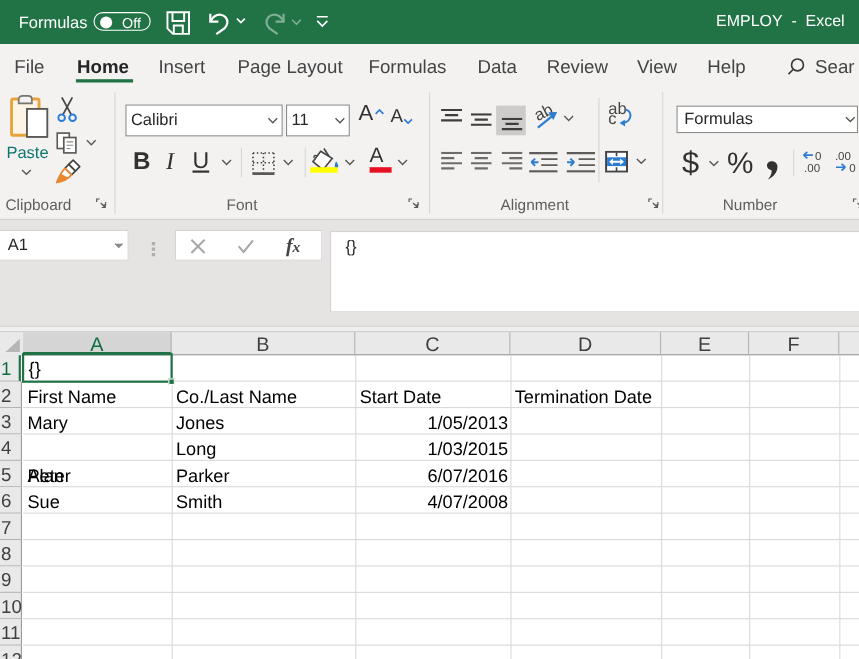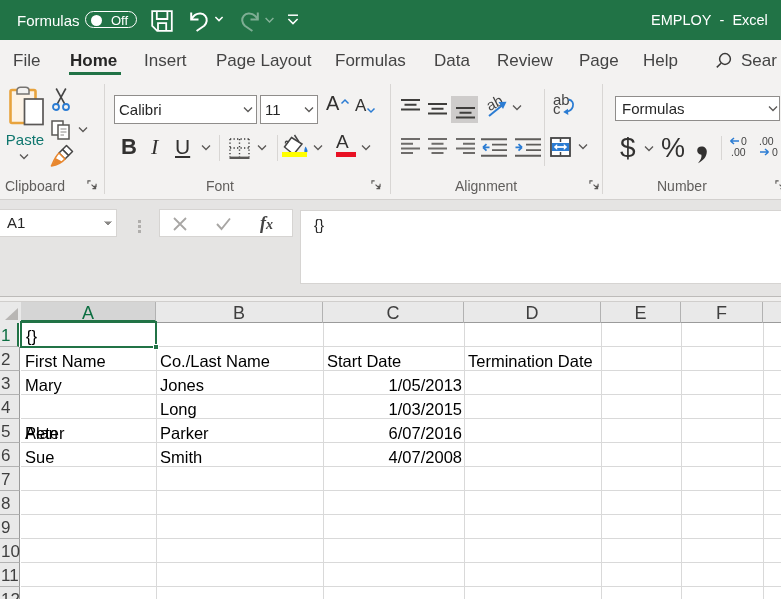--- a/index.html
+++ b/index.html
@@ -57,21 +57,21 @@
 </div>
 <div id="tabrow" class="abs">
   <div class="tab" style="left:13px;">File</div>
   <div class="tab" style="left:70px;font-weight:bold;color:#262626;">Home</div>
   <div class="abs" style="left:69px;top:32px;width:52px;height:3px;background:#217346;"></div>
   <div class="tab" style="left:144px;">Insert</div>
   <div class="tab" style="left:335px;">Formulas</div>
   <div class="tab" style="left:216px;">Page Layout</div>
   <div class="tab" style="left:434px;">Data</div>
   <div class="tab" style="left:497px;">Review</div>
-  <div class="tab" style="left:579px;">Page</div>
+  <div class="tab" style="left:579px;">View</div>
   <div class="tab" style="left:643px;">Help</div>
   <svg class="abs" style="left:715px;top:12px;" width="17" height="17" viewBox="0 0 17 17">
     <circle cx="10" cy="7" r="5.4" fill="none" stroke="#3b3a39" stroke-width="1.5"></circle>
     <path d="M6 11.2 L1.8 15.4" stroke="#3b3a39" stroke-width="1.5"></path>
   </svg>
   <div class="tab" style="left:741px;">Sear</div>
 </div>
 <div id="ribbon" class="abs">
 
   <svg class="abs" style="left:8px;top:8px;" width="40" height="42" viewBox="0 0 40 42">

